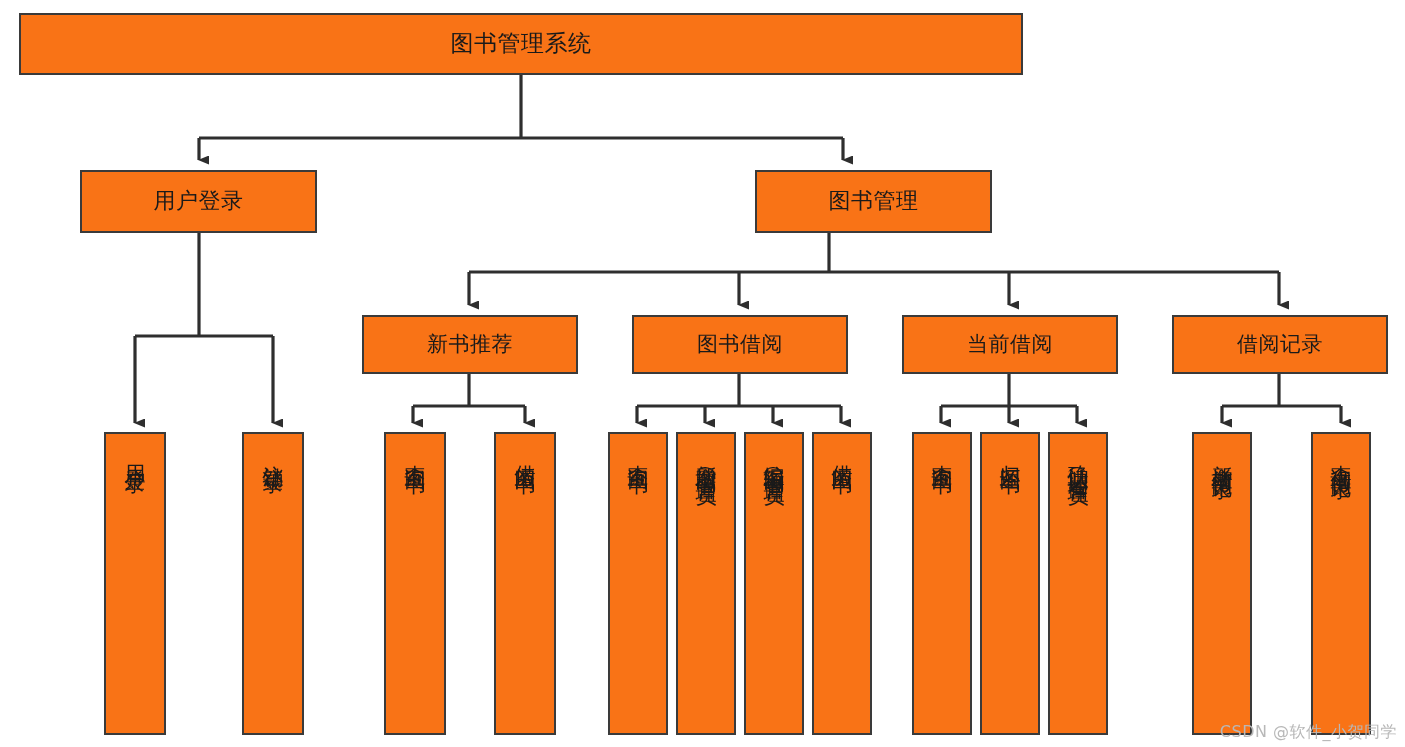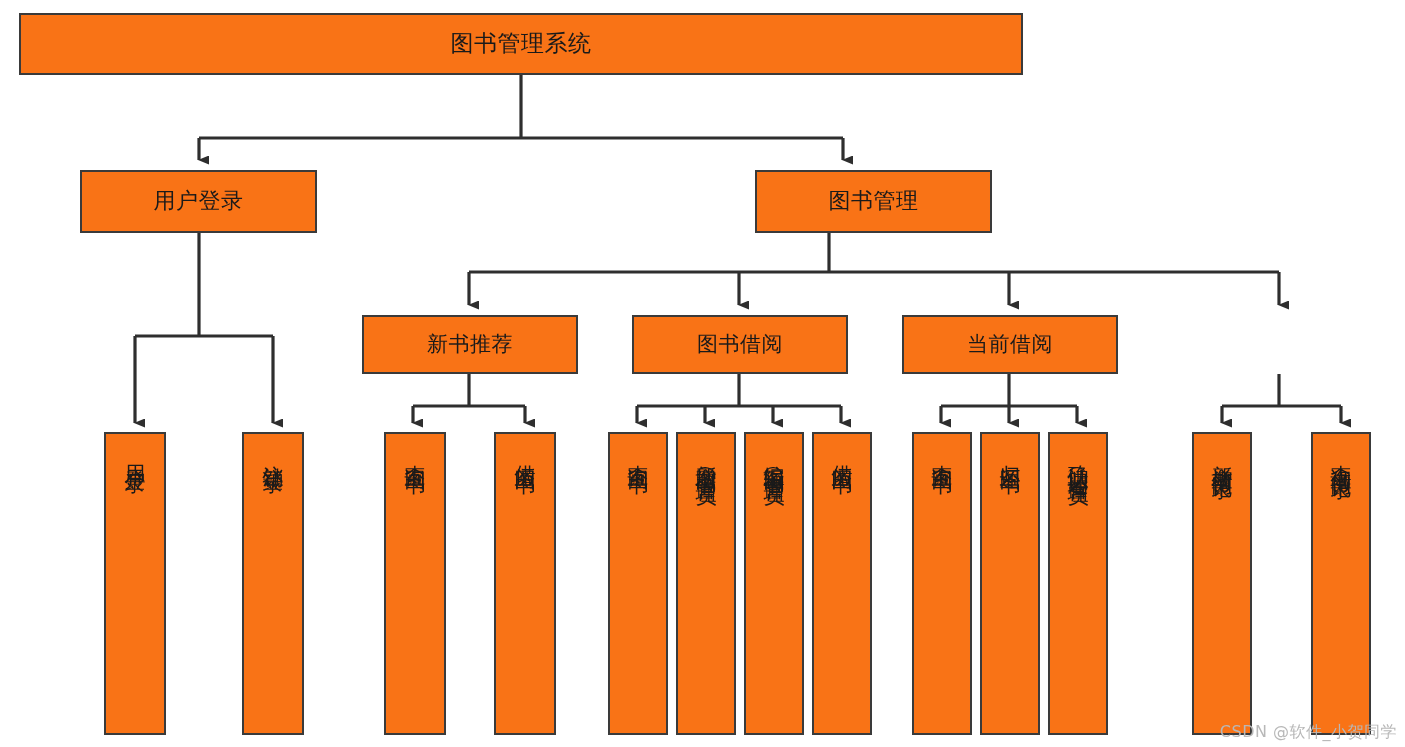--- a/index.html
+++ b/index.html
@@ -143,20 +143,23 @@
   </div>
 
   <div class="node lvl2" style="left:632px; top:315px; width:216px; height:59px;">
     <span class="label">图书借阅</span>
   </div>
 
   <div class="node lvl2" style="left:902px; top:315px; width:216px; height:59px;">
     <span class="label">当前借阅</span>
   </div>
 
+  <div class="node lvl2" style="left:1172px; top:315px; width:216px; height:59px;">
+    <span class="label">借阅记录</span>
+  </div>
 
   <div class="node leaf" style="left:104px; top:432px; width:62px; height:303px;">
     <span class="label">用户登录</span>
   </div>
 
   <div class="node leaf" style="left:242px; top:432px; width:62px; height:303px;">
     <span class="label">注销登录</span>
   </div>
 
   <div class="node leaf" style="left:384px; top:432px; width:62px; height:303px;">

